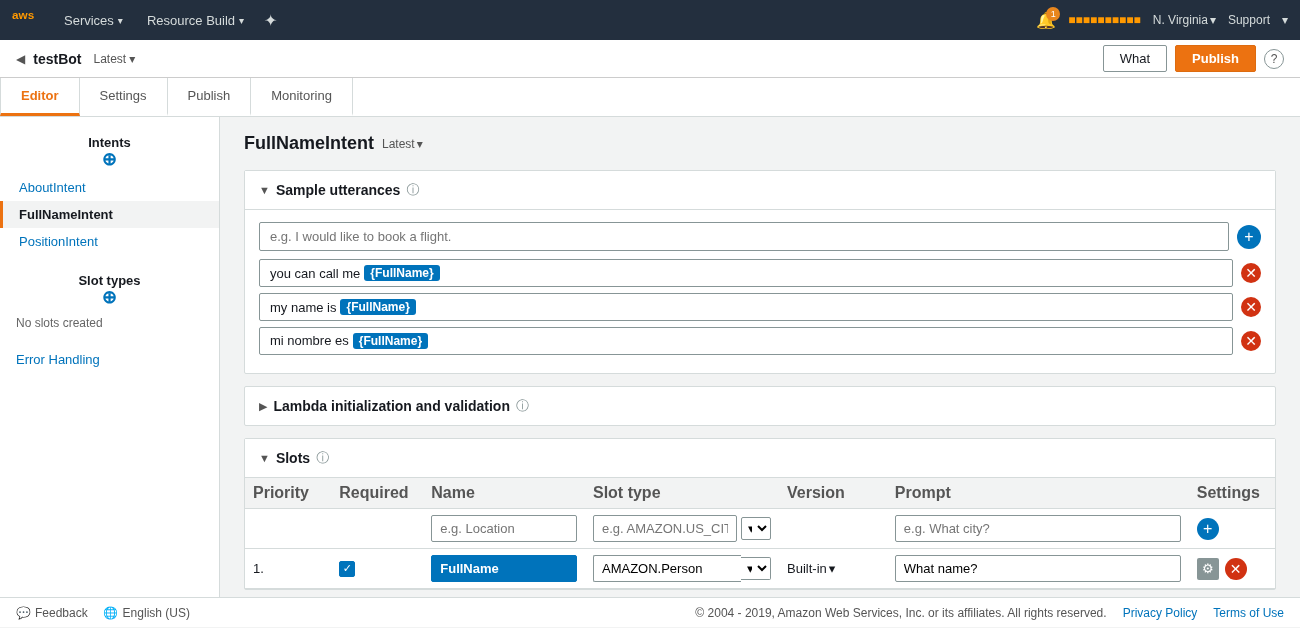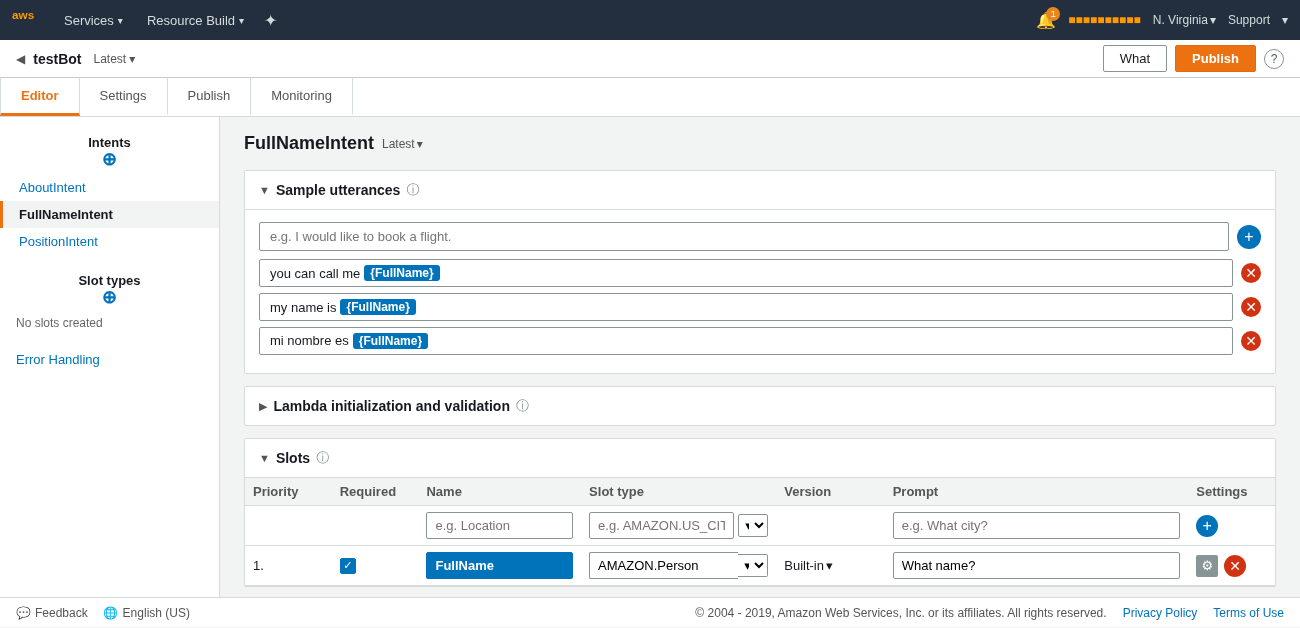--- a/index.html
+++ b/index.html
@@ -245,21 +245,21 @@
       border-radius: 50%;
       display: flex; align-items: center; justify-content: center;
       color: #fff; font-size: 14px; cursor: pointer; flex-shrink: 0;
     }
 
     
     .slots-table { width: 100%; border-collapse: collapse; }
     .slots-table th {
       text-align: left;
       padding: 6px 8px;
-      font-size: 13px;
+      font-size: 16px;
       font-weight: bold;
       color: #555;
       border-bottom: 1px solid #d5dbdb;
       background: #f2f3f3;
     }
     .slots-table td {
       padding: 6px 8px;
       vertical-align: middle;
       border-bottom: 1px solid #d5dbdb;
     }

